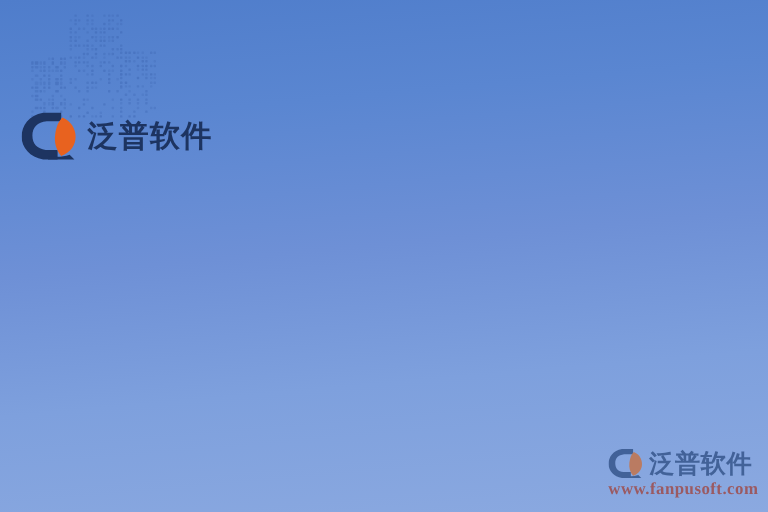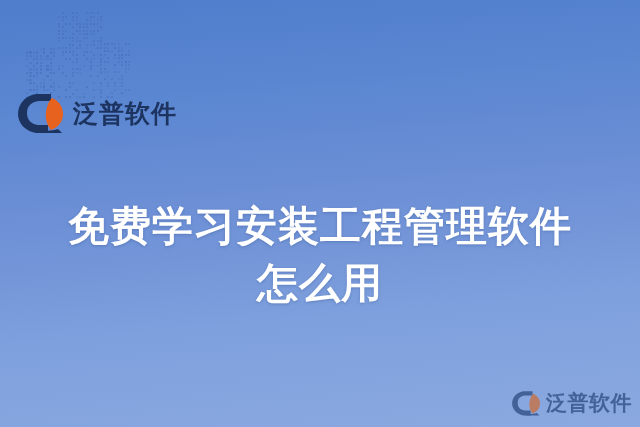--- a/index.html
+++ b/index.html
@@ -444,29 +444,26 @@
     <svg class="brand-mark" viewBox="0 0 48 42">
       <path d="M18 2 C6 4, 0 13, 0 22 C0 31, 7 39, 18 41 L30 41 L30 33 L20 33 C13 32, 9 28, 9 21 C9 14, 13 10, 21 9 L33 9 L33 2 Z" fill="#1d3461"></path>
       <path d="M34 6 C41 9, 45 15, 45 22 C45 29, 41 35, 33 38 C29 33, 27 27, 28 20 C29 13, 31 9, 34 6 Z" fill="#e8621f"></path>
       <path d="M22 38 C28 39, 34 39, 40 37 L44 41 L22 41 Z" fill="#1d3461"></path>
     </svg>
     <div class="brand-words">
       <span class="brand-cn">泛普软件</span>
     </div>
   </div>
 
-  <div class="headline">
-    <span class="hl-line">免费学习安装工程管理软件</span>
-    <span class="hl-line">怎么用</span>
-  </div>
 
   <div class="watermark">
     <div class="wm-row">
       <svg class="wm-mark" viewBox="0 0 48 42">
         <path d="M18 2 C6 4, 0 13, 0 22 C0 31, 7 39, 18 41 L30 41 L30 33 L20 33 C13 32, 9 28, 9 21 C9 14, 13 10, 21 9 L33 9 L33 2 Z" fill="#2f4f85"></path>
         <path d="M34 6 C41 9, 45 15, 45 22 C45 29, 41 35, 33 38 C29 33, 27 27, 28 20 C29 13, 31 9, 34 6 Z" fill="#c9703f"></path>
         <path d="M22 38 C28 39, 34 39, 40 37 L44 41 L22 41 Z" fill="#2f4f85"></path>
       </svg>
       <span class="wm-cn">泛普软件</span>
     </div>
+    <div class="wm-url">www.fanpusoft.com</div>
   </div>
 
 </div>
 
 </body></html>

